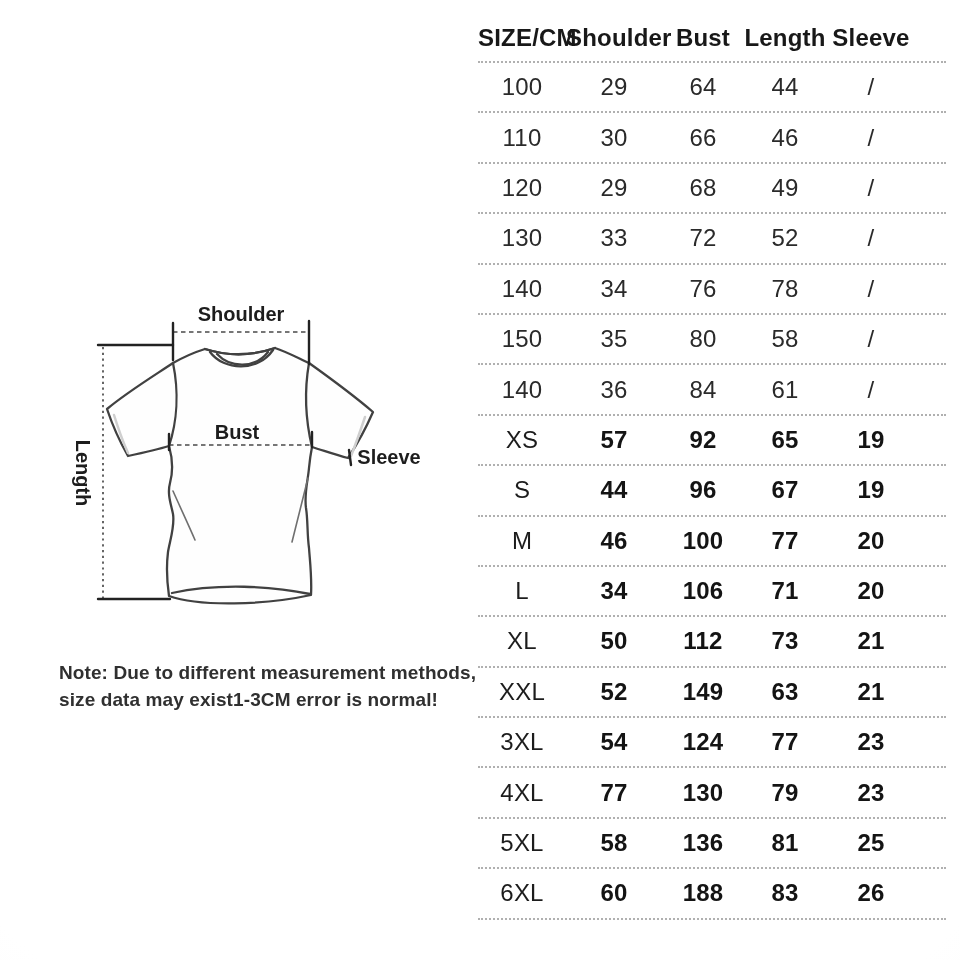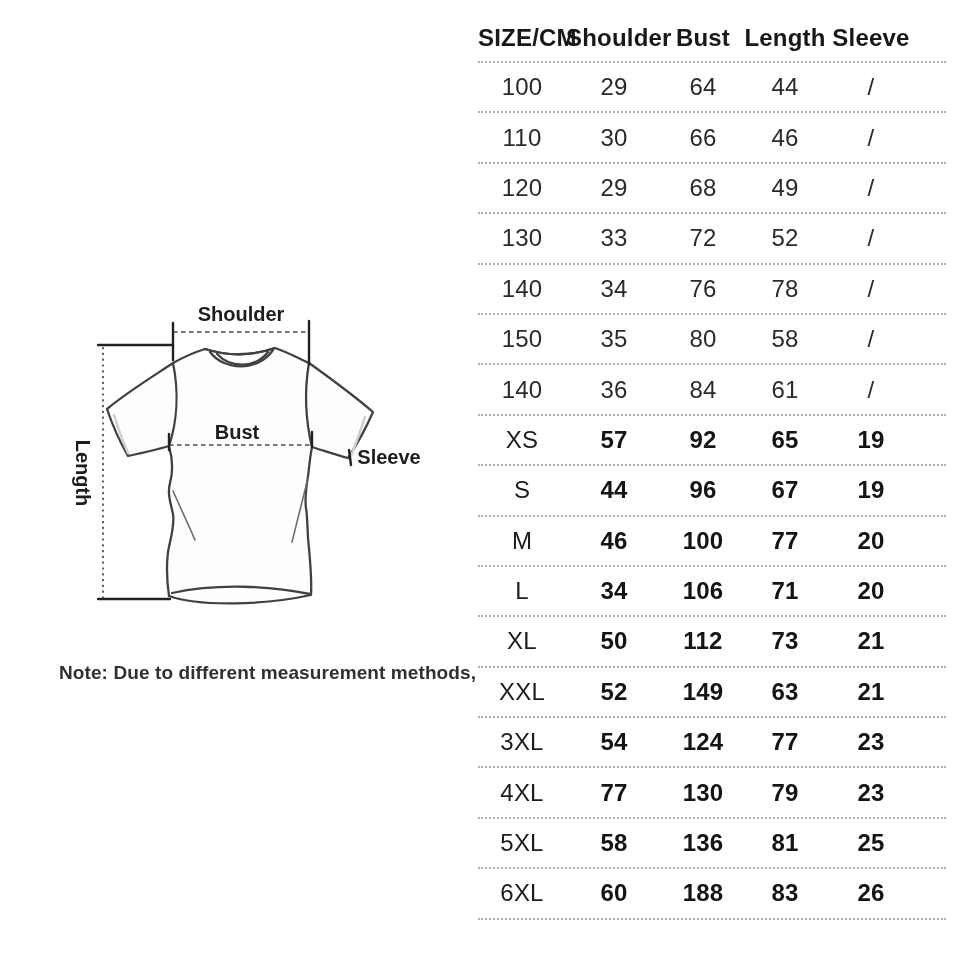--- a/index.html
+++ b/index.html
@@ -116,20 +116,21 @@
     <path class="tick" d="M309,160 L311,175"></path>
 
     <text x="201" y="31" text-anchor="middle">Shoulder</text>
     <text x="197" y="149" text-anchor="middle">Bust</text>
     <text x="36" y="183" text-anchor="middle" transform="rotate(90 36 183)">Length</text>
     <text x="349" y="174" text-anchor="middle">Sleeve</text>
   </svg>
 
   <div class="note">
     <div>Note: Due to different measurement methods,</div>
+    <div>size data may exist1-3CM error is normal!</div>
   </div>
 
   <div class="size-table">
     <div class="trow header">
       <span class="cell">SIZE/CM</span>
       <span class="cell">Shoulder</span>
       <span class="cell">Bust</span>
       <span class="cell">Length</span>
       <span class="cell">Sleeve</span>
     </div>

